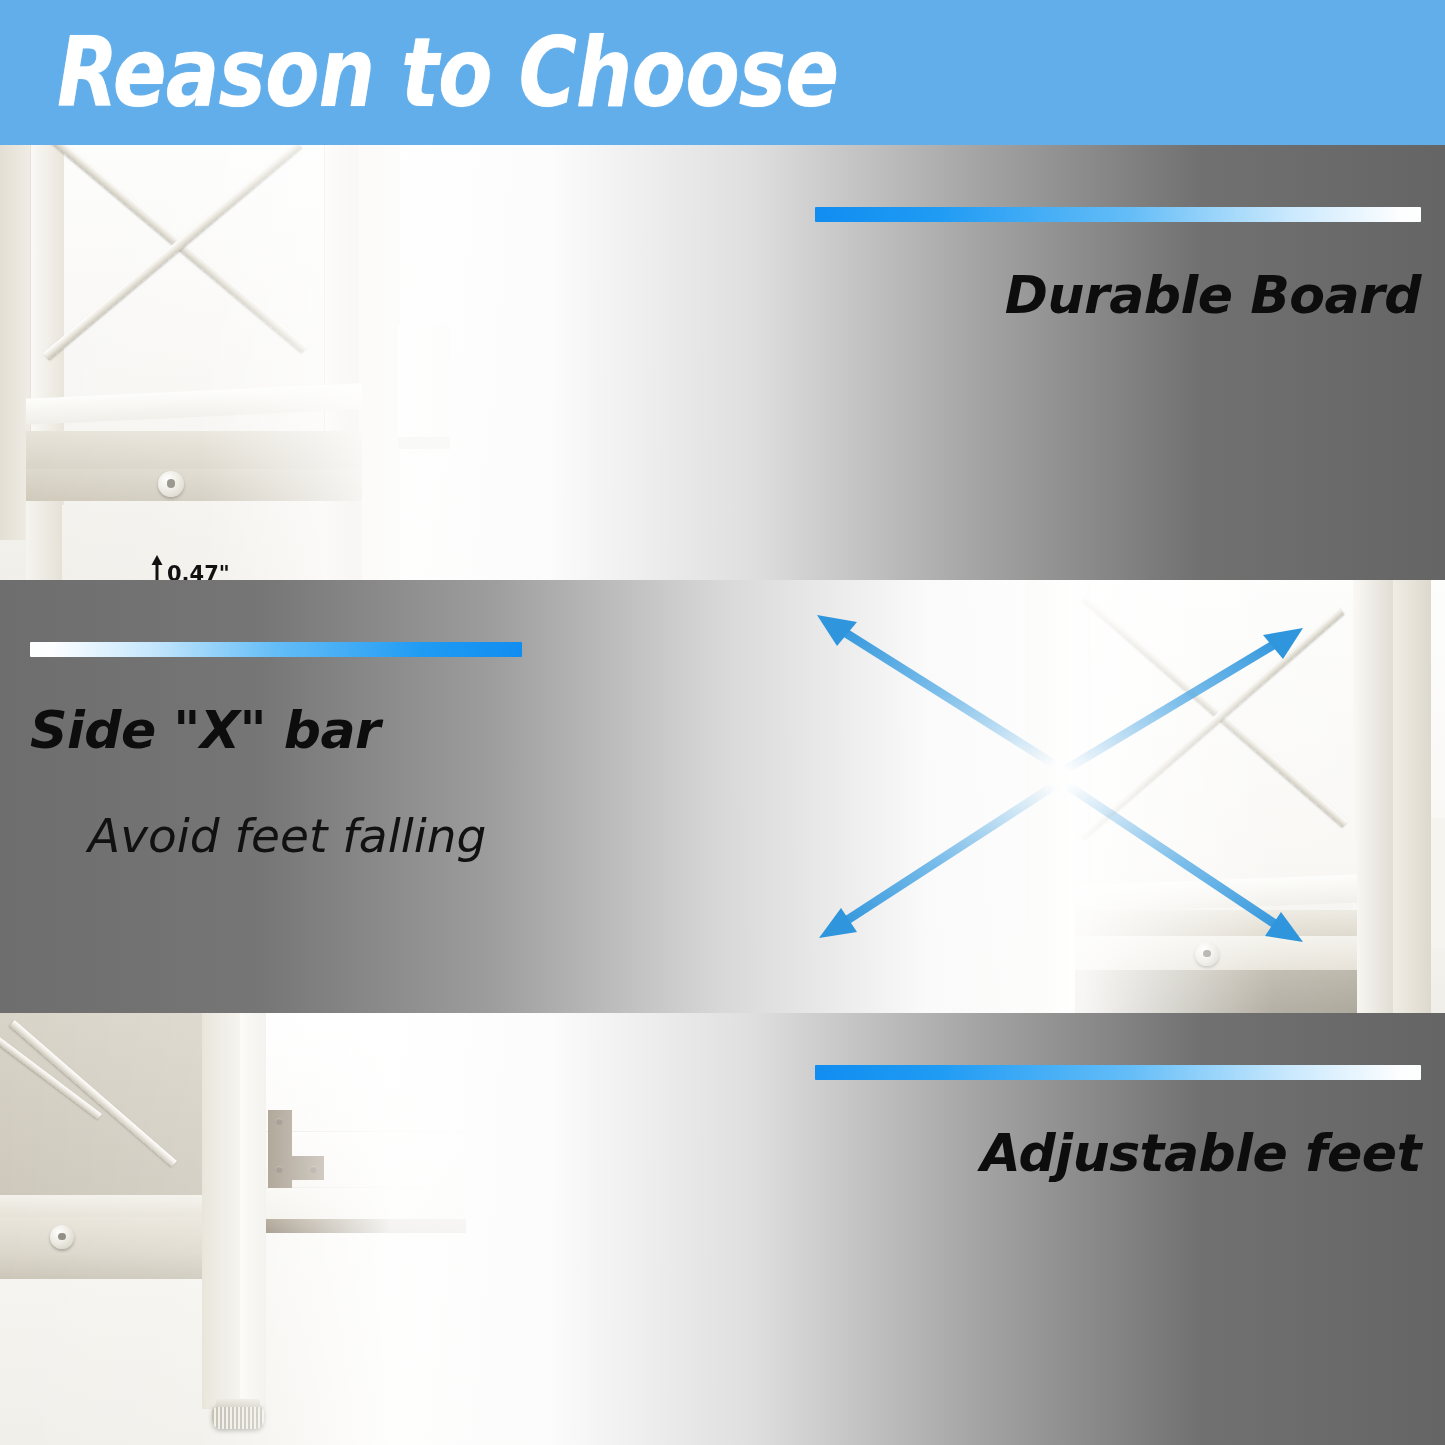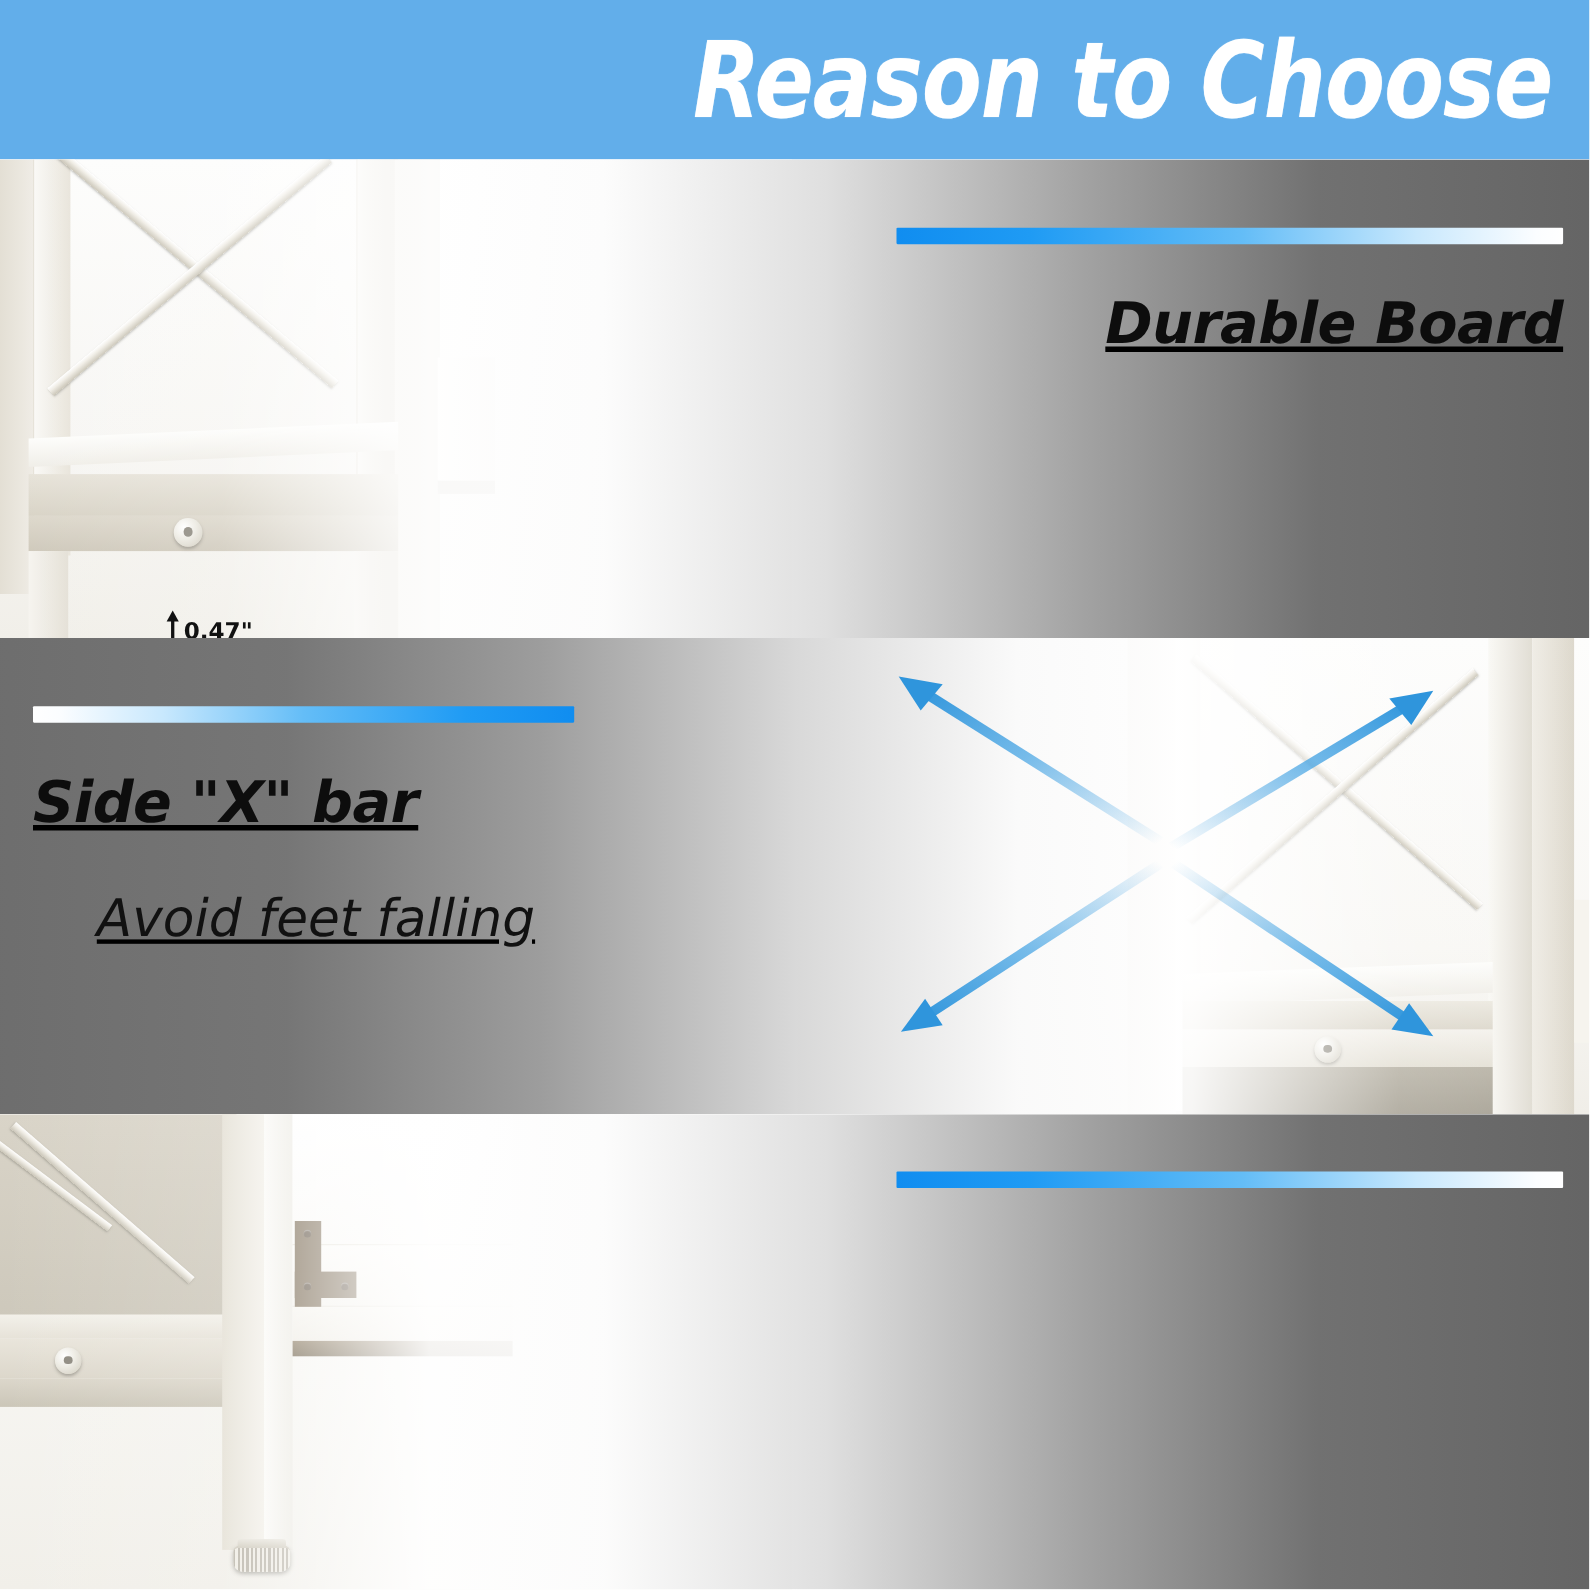--- a/index.html
+++ b/index.html
@@ -13,21 +13,21 @@
     position:relative;
     width:1445px; height:1445px;
     overflow:hidden;
   }
 
   
   .banner {
     position:absolute; left:0; top:0;
     width:1445px; height:145px;
     background:#62aeea;
-    display:flex; align-items:center; justify-content:flex-end;
+    display:flex; align-items:center; justify-content:flex-start;padding-left:23px;
   }
   .banner-title {
     font-family:"DejaVu Sans Condensed","Liberation Sans", sans-serif;
     font-size:96px;
     font-weight:bold;
     font-style:italic;
     color:#ffffff;
     letter-spacing:-1px;
     transform:scaleX(0.92);
     line-height:1;
@@ -73,21 +73,21 @@
       rgba(255,255,255,0.15) 12%,
       rgba(255,255,255,0.90) 25%,
       rgba(250,250,250,0.97) 36%,
       rgba(215,215,215,0.97) 50%,
       rgba(155,155,155,0.98) 66%,
       rgba(115,115,115,0.98) 82%,
       rgba(108,108,108,0.99) 100%);
   }
 
   
-  .textblock { position:absolute; z-index:5;text-decoration:underline; }
+  .textblock { position:absolute; z-index:5; }
   .tb-right { right:0; width:640px; text-align:right; padding-right:24px; }
   .tb-left  { left:0;  width:640px; text-align:left;  padding-left:30px; }
 
   .accent {
     height:15px;
     border-radius:1px;
     margin-bottom:46px;
   }
   .accent-blue-to-white {
     background:linear-gradient(to right,#108df0 0%,#1f9bf4 20%,#64bdf7 52%,#c8e8fd 78%,#fbfdff 96%,#ffffff 100%);
@@ -329,16 +329,17 @@
       <div class="bracket-screw" style="left:310px;top:153px;"></div>
 
       <div class="foot" style="left:212px;top:392px;width:52px;height:24px;"></div>
       <div style="position:absolute;left:216px;top:386px;width:44px;height:8px;background:linear-gradient(to bottom,#e8e5dc,#cfcabc);border-radius:3px;"></div>
     </div>
 
     <div class="scrim scrim-ltr"></div>
 
     <div class="textblock tb-right" style="top:52px;">
       <div class="accent accent-blue-to-white acc-r1"></div>
+      <div class="feat-title">Adjustable feet</div>
     </div>
   </div>
 
 </div>
 
 </body></html>

